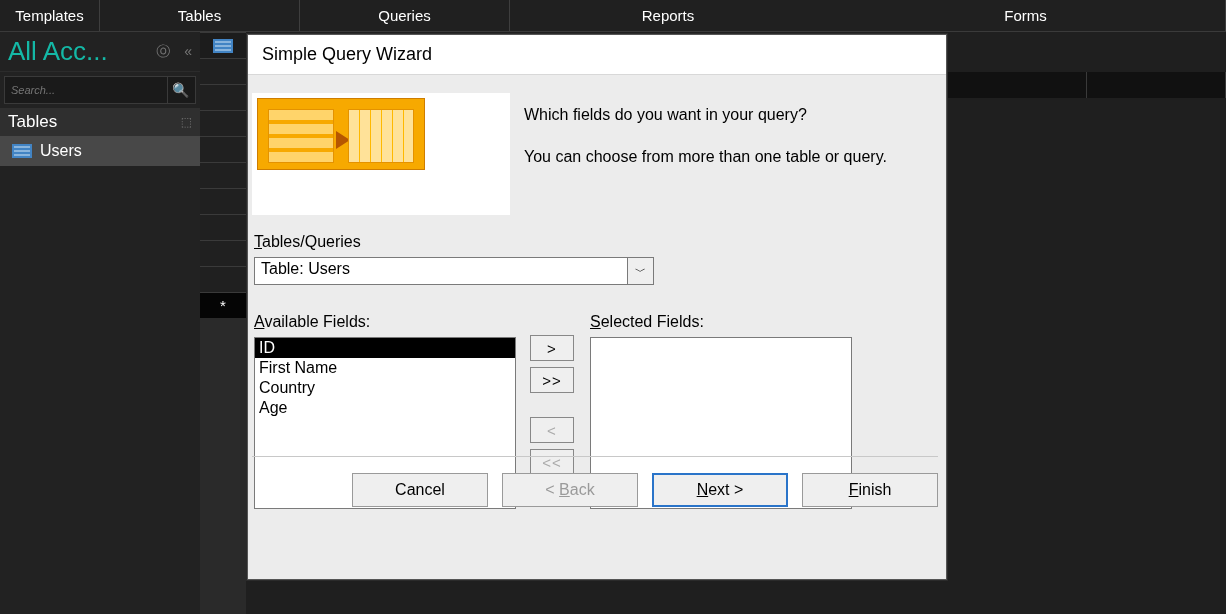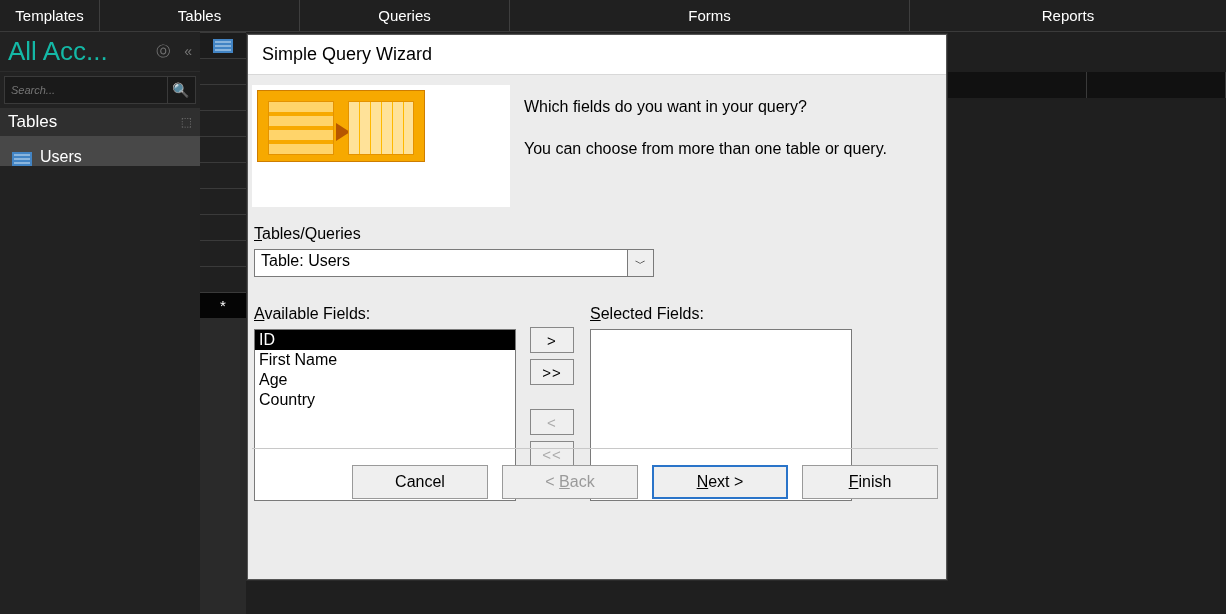--- a/index.html
+++ b/index.html
@@ -63,21 +63,21 @@
     width:28px; background:#1a1a1a; border:1px solid #3a3a3a; border-left:none;
     display:flex; align-items:center; justify-content:center;
     color:#3ba1e6; font-size:14px;
   }
   .nav-section-header {
     height:28px; display:flex; align-items:center; justify-content:space-between;
     padding:0 8px; font-size:17px; color:#fff; background:#2f2f2f;
   }
   .nav-section-header .nav-chev { color:#777; font-size:12px;}
   .nav-item {
-    height:30px; display:flex; align-items:flex-end; gap:8px;
+    height:30px; display:flex; align-items:center; gap:8px;
     padding:0 12px; font-size:16px;
     background:#484848; color:#fff;
   }
   .nav-item .icon {
     width:20px; height:14px;
     background:#4284c4;
     display:inline-block;
     position:relative;
   }
   .nav-item .icon::before {
@@ -135,21 +135,21 @@
   }
   .dialog .title {
     height:40px;
     background:#fff;
     display:flex; align-items:center;
     padding:15px 14px;
     font-size:18px;
     border-bottom:1px solid #d8d8d8;
   }
   .dialog .body {
-    padding:10px 12px 8px 4px;
+    padding:18px 12px 8px 4px;
     position:relative;
   }
 
   .illust-wrap {
     width:258px; height:122px;
     background:#fff;
     border:1px solid #fff;
     float:left;
   }
   .illust {
@@ -271,22 +271,22 @@
     border:2px solid #2a74c9;
   }
 </style>
 </head>
 <body>
 
 <div class="ribbon">
   <div class="tab templates">Templates</div>
   <div class="tab tables">Tables</div>
   <div class="tab queries">Queries</div>
+  <div class="tab reports">Reports</div>
   <div class="tab forms">Forms</div>
-  <div class="tab reports">Reports</div>
 </div>
 
 <div class="nav">
   <div class="nav-header">
     <span class="title">All Acc...</span>
     <span class="icons">
       <span>ⓞ</span>
       <span>«</span>
     </span>
   </div>
@@ -351,22 +351,22 @@
     </div>
 
     <div class="lists">
       <div class="list-col">
         <div class="list-lbl">
           <span class="u">A</span><span>vailable Fields:</span>
         </div>
         <div class="listbox">
           <div class="opt sel">ID</div>
           <div class="opt">First Name</div>
+          <div class="opt">Country</div>
           <div class="opt">Age</div>
-          <div class="opt">Country</div>
         </div>
       </div>
 
       <div class="movebtns">
         <button>&gt;</button>
         <button>&gt;&gt;</button>
         <div class="spacer"></div>
         <button class="disabled">&lt;</button>
         <button class="disabled">&lt;&lt;</button>
       </div>

